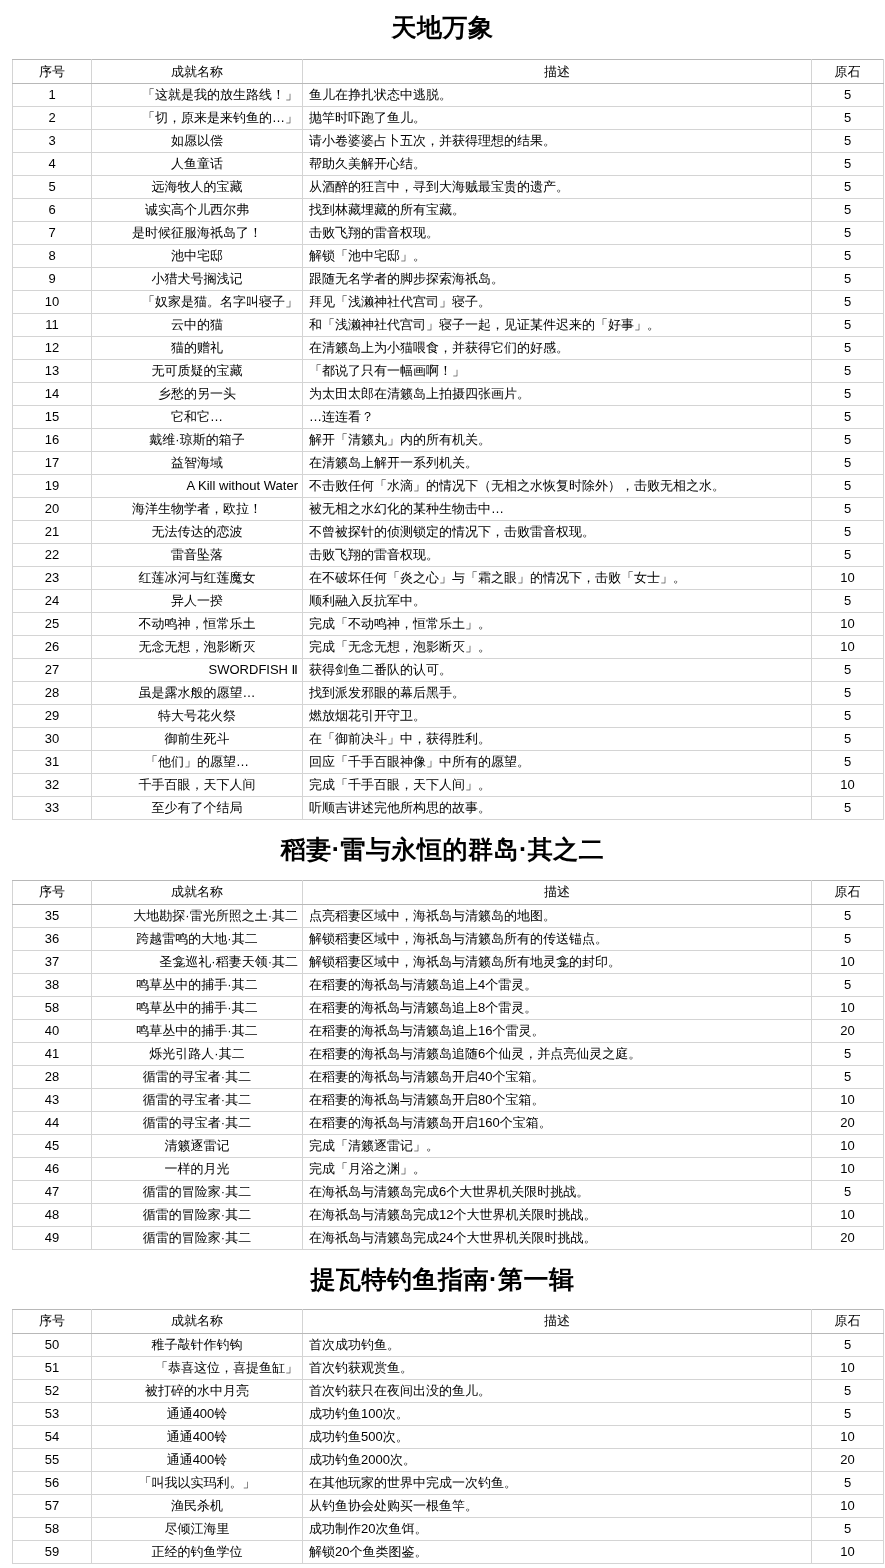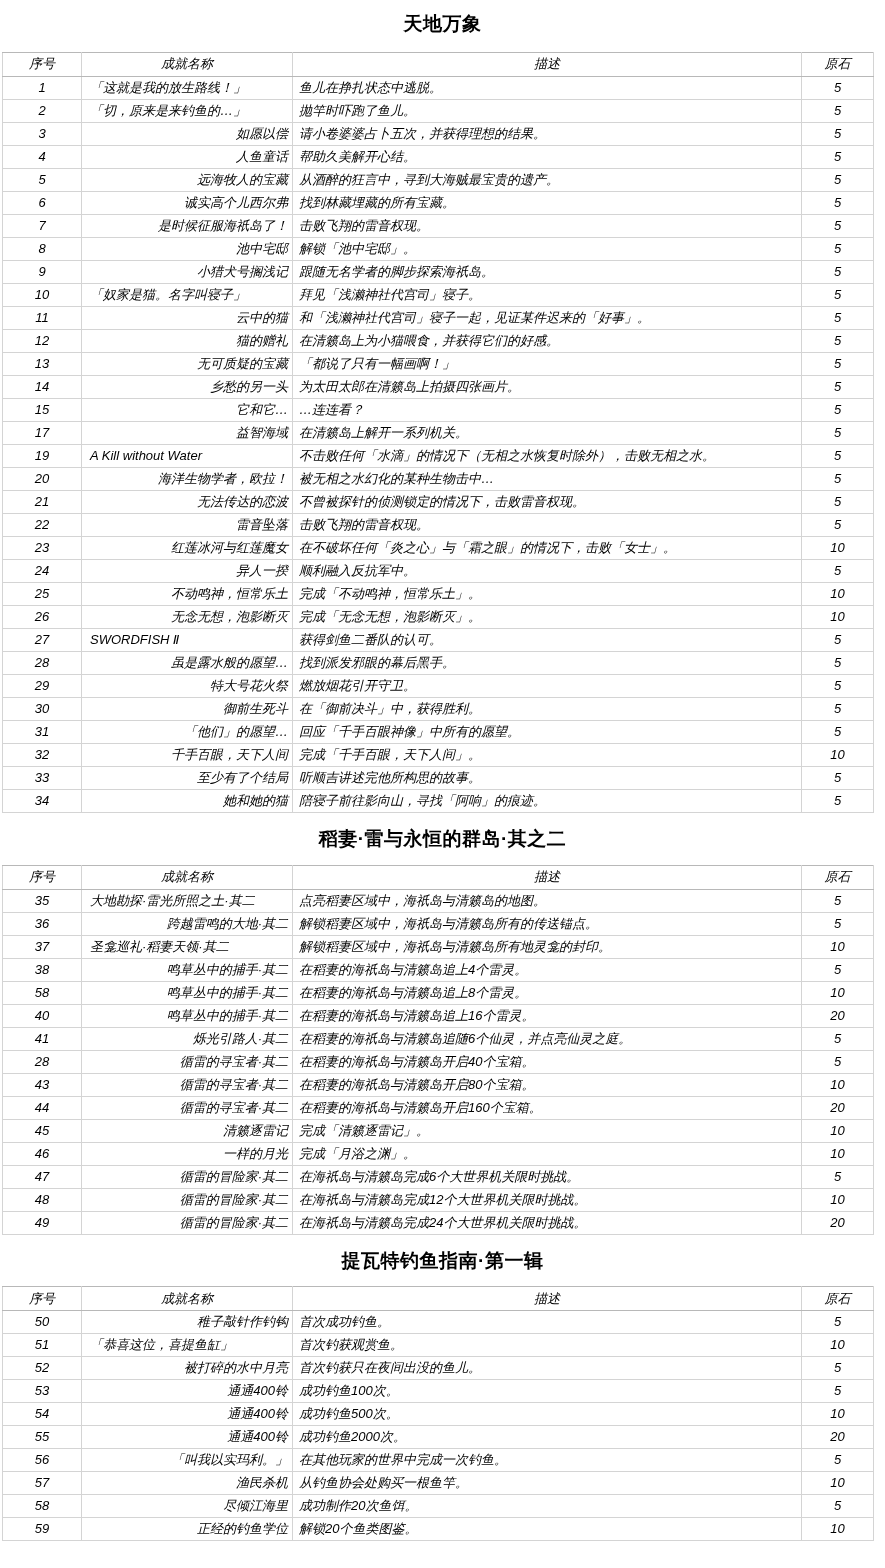--- a/index.html
+++ b/index.html
@@ -14,35 +14,34 @@
     color: #000000;
     -webkit-font-smoothing: antialiased;
   }
   .page {
     width: 885px;
     box-sizing: border-box;
     background: #ffffff;
   }
   .section-title {
     text-align: center;
-    font-size: 19px;
+    font-size: 25px;
     font-weight: bold;
     letter-spacing: 0.5px;
     color: #000000;
     padding: 14px 0 14px 0;
     line-height: 1.25;
   }
   .section-title.first { padding-top: 12px; padding-bottom: 16px; }
   table.ach {
     width: 871px;
-    margin: 0 0 0 2px;
+    margin: 0 0 0 12px;
     border-collapse: collapse;
     table-layout: fixed;
     font-size: 13px;
-    font-style: italic;
   }
   table.ach col.c-idx   { width: 79px; }
   table.ach col.c-name  { width: 211px; }
   table.ach col.c-desc  { width: 509px; }
   table.ach col.c-gem   { width: 72px; }
   table.ach th, table.ach td {
     border: 1px solid #d4d4d4;
     padding: 0;
     height: 22px;
     line-height: 20px;
@@ -53,25 +52,25 @@
   table.ach thead th {
     text-align: center;
     font-weight: normal;
     font-size: 13px;
     height: 23px;
     border-top: 1px solid #b8b8b8;
     border-bottom: 1px solid #b8b8b8;
   }
   table.ach td.idx { text-align: center; }
   table.ach td.name {
+    text-align: center;
+    padding: 0 4px;
+  }
+  table.ach td.name.lead {
     text-align: right;
-    padding: 0 4px;
-  }
-  table.ach td.name.lead {
-    text-align: left;
     padding-left: 8px;
   }
   table.ach td.desc {
     text-align: left;
     padding-left: 6px;
   }
   table.ach td.gem { text-align: center; }
 </style>
 </head>
 <body>
@@ -178,20 +177,26 @@
           <td class="desc">为太田太郎在清籁岛上拍摄四张画片。</td>
           <td class="gem">5</td>
         </tr>
         <tr>
           <td class="idx">15</td>
           <td class="name">它和它…</td>
           <td class="desc">…连连看？</td>
           <td class="gem">5</td>
         </tr>
         <tr>
+          <td class="idx">16</td>
+          <td class="name">戴维·琼斯的箱子</td>
+          <td class="desc">解开「清籁丸」内的所有机关。</td>
+          <td class="gem">5</td>
+        </tr>
+        <tr>
           <td class="idx">17</td>
           <td class="name">益智海域</td>
           <td class="desc">在清籁岛上解开一系列机关。</td>
           <td class="gem">5</td>
         </tr>
         <tr>
           <td class="idx">19</td>
           <td class="name lead">A Kill without Water</td>
           <td class="desc">不击败任何「水滴」的情况下（无相之水恢复时除外），击败无相之水。</td>
           <td class="gem">5</td>
@@ -271,26 +276,20 @@
         <tr>
           <td class="idx">32</td>
           <td class="name">千手百眼，天下人间</td>
           <td class="desc">完成「千手百眼，天下人间」。</td>
           <td class="gem">10</td>
         </tr>
         <tr>
           <td class="idx">33</td>
           <td class="name">至少有了个结局</td>
           <td class="desc">听顺吉讲述完他所构思的故事。</td>
-          <td class="gem">5</td>
-        </tr>
-        <tr>
-          <td class="idx">34</td>
-          <td class="name">她和她的猫</td>
-          <td class="desc">陪寝子前往影向山，寻找「阿响」的痕迹。</td>
           <td class="gem">5</td>
         </tr>
       </tbody>
     </table>
     <div class="section-title">稻妻·雷与永恒的群岛·其之二</div>
     <table class="ach">
       <colgroup>
         <col class="c-idx">
         <col class="c-name">
         <col class="c-desc">

